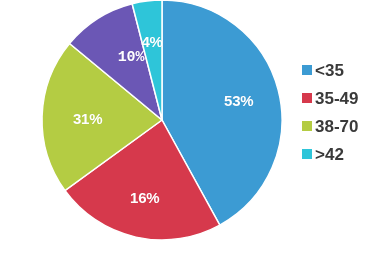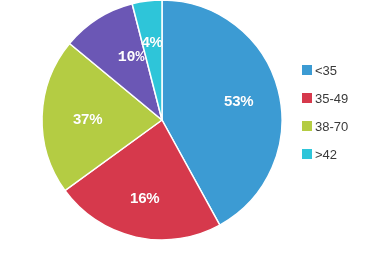--- a/index.html
+++ b/index.html
@@ -55,22 +55,22 @@
     align-items: center;
     height: 28px;
   }
   .legend-swatch {
     width: 10px;
     height: 10px;
     flex: 0 0 10px;
     margin-right: 3px;
   }
   .legend-label {
-    font-size: 13px;
-    font-weight: normal;
+    font-size: 17px;
+    font-weight: bold;
     color: #3a3a3a;
     white-space: nowrap;
     line-height: 1;
   }
   #caption-strip {
     position: absolute;
     left: 62px;
     top: 249px;
     width: 250px;
     height: 8px;
@@ -94,21 +94,21 @@
           <path d="M 162 120 L 162 0 A 120 120 0 0 1 219.81044089220586 225.1568016052636 Z" fill="#3c9bd3" stroke="#ffffff" stroke-width="1.5"></path>
           <path d="M 162 120 L 219.81044089220586 225.1568016052636 A 120 120 0 0 1 64.91796067500631 190.53423027509677 Z" fill="#d6394c" stroke="#ffffff" stroke-width="1.5"></path>
           <path d="M 162 120 L 64.91796067500631 190.53423027509677 A 120 120 0 0 1 69.5384108669053 43.50912123015725 Z" fill="#b4cc43" stroke="#ffffff" stroke-width="1.5"></path>
           <path d="M 162 120 L 69.5384108669053 43.50912123015725 A 120 120 0 0 1 132.15721354021736 3.770020664564285 Z" fill="#6b57b5" stroke="#ffffff" stroke-width="1.5"></path>
           <path d="M 162 120 L 132.15721354021736 3.770020664564285 A 120 120 0 0 1 161.99999999999997 0 Z" fill="#2ec5d9" stroke="#ffffff" stroke-width="1.5"></path>
         </g>
     </svg>
     <div id="slice-labels">
         <div class="slice-label" style="left: 238.712px; top: 100.304px;">53%</div>
         <div class="slice-label" style="left: 144.723px; top: 197.293px;">16%</div>
-        <div class="slice-label" style="left: 87.6367px; top: 117.663px;">37%</div>
+        <div class="slice-label" style="left: 87.6367px; top: 117.663px;">31%</div>
         <div class="slice-label" style="left: 131px; top: 57.182px; font-family: Liberation Mono, monospace;">10%</div>
         <div class="slice-label" style="left: 152.074px; top: 41.4245px;">4%</div>
       </div>
   </div>
 
   <div id="legend-box">
 
     <div class="legend-item">
       <span class="legend-swatch" style="background: rgb(60, 155, 211);"></span>
       <span class="legend-label">&lt;35</span>

